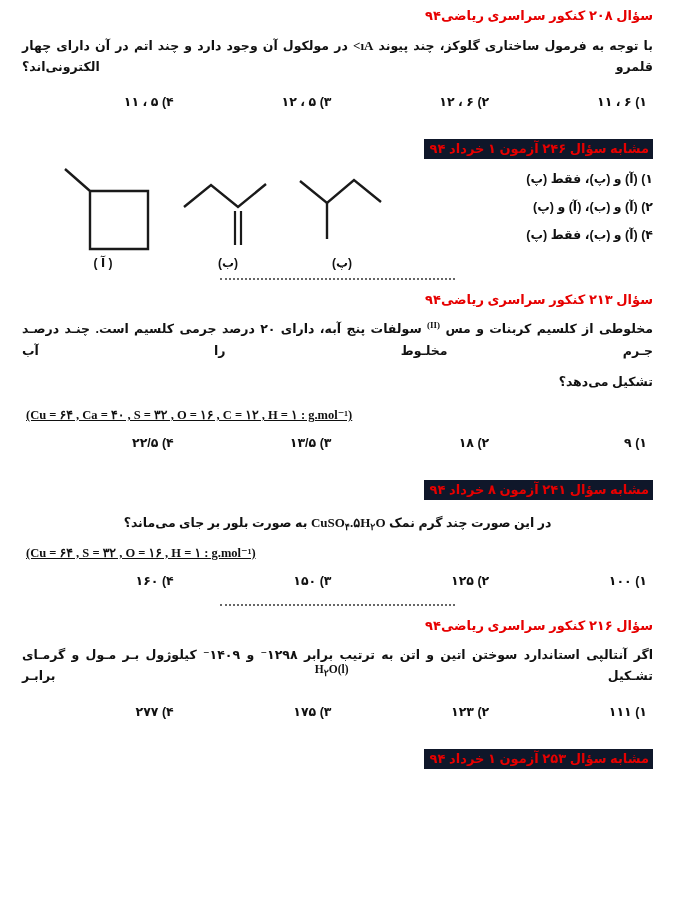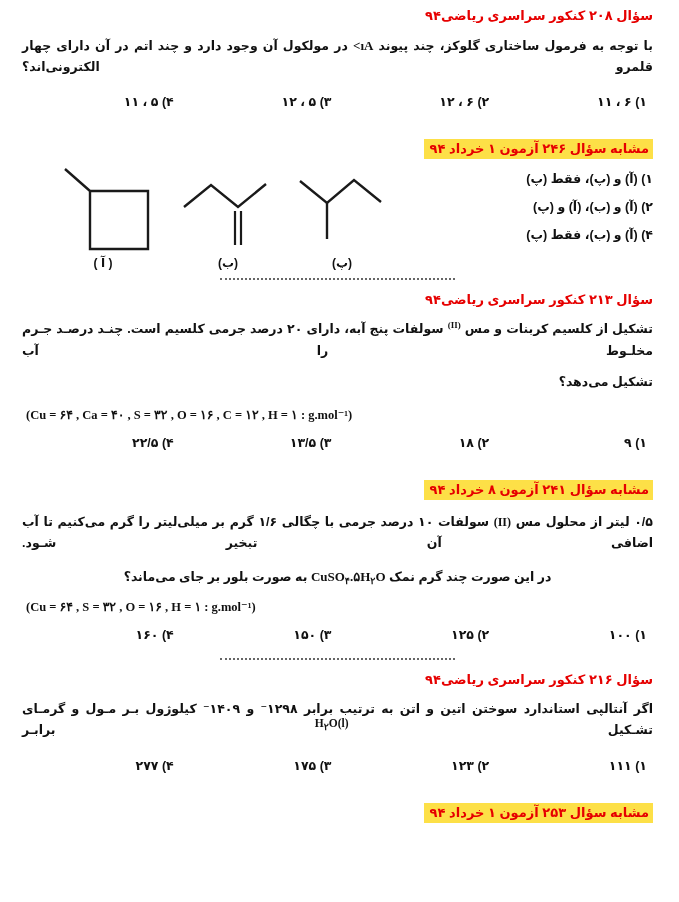--- a/index.html
+++ b/index.html
@@ -10,39 +10,39 @@
     color:#111111;
   }
   .page { width:679px; height:902px; padding:8px 26px 16px 22px; }
 
   .head-red {
     direction:rtl; text-align:right; color:#e60000;
     font-weight:bold; font-size:13px;
   }
   .head-yellow-wrap { direction:rtl; text-align:right; }
   .head-yellow {
-    display:inline-block; background:#fde047; color:#e60000;
+    display:inline-block; background:#0f172a; color:#e60000;
     font-weight:bold; font-size:13px; padding:2px 4px 3px 6px;
   }
   .qline {
     direction:rtl; font-size:12.5px; font-weight:bold; line-height:21px;
     text-align:justify; text-align-last:justify; -moz-text-align-last:justify;
   }
   .qline.short { text-align:right; text-align-last:right; }
   .qline.center { text-align:center; text-align-last:center; }
 
   .ltr { direction:ltr; unicode-bidi:isolate; font-family:"Liberation Serif","DejaVu Serif",serif; }
   .chem { font-size:13px; font-weight:bold; }
   .csub { font-size:9.5px; position:relative; top:3px; }
   .oxsup { font-size:9px; position:relative; top:-5px; font-weight:bold; }
   .raised { position:relative; top:-7px; font-size:11.5px; }
 
   .masses {
     direction:ltr; text-align:left; font-family:"Liberation Serif","DejaVu Serif",serif;
-    font-weight:bold; font-size:12.5px; padding-left:4px;
+    font-weight:bold; font-size:12.5px; padding-left:4px;text-decoration:underline;
   }
 
   .opts {
     direction:rtl; display:grid; grid-template-columns:repeat(4,1fr);
     font-size:12.5px; font-weight:bold;
   }
   .opts > div { text-align:right; padding-right:6px; }
 
   .opts-col { direction:rtl; text-align:right; font-size:12.5px; font-weight:bold; line-height:28px; width:215px; }
 
@@ -107,40 +107,35 @@
       <div>۱) (آ) و (پ)، فقط (پ)</div>
       <div>۲) (آ) و (ب)، (آ) و (پ)</div>
       <div>۴) (آ) و (ب)، فقط (پ)</div>
     </div>
   </div>
 
   <div class="dots mt8"></div>
 
   <div class="head-red mt12">سؤال ۲۱۳ کنکور سراسری ریاضی۹۴</div>
   <div class="qline mt12">
-    <span>تشکیل از کلسیم کربنات و مس</span>
+    <span>مخلوطی از کلسیم کربنات و مس</span>
     <span class="ltr oxsup">(II)</span>
     <span>سولفات پنج آبه، دارای ۲۰ درصد جرمی کلسیم است. چنـد درصـد جـرم مخلـوط را آب</span>
   </div>
   <div class="qline short mt10">تشکیل می‌دهد؟</div>
   <div class="masses mt14">(Cu = ۶۴ , Ca = ۴۰ , S = ۳۲ , O = ۱۶ , C = ۱۲ , H = ۱ : g.mol⁻¹)</div>
   <div class="opts mt12">
     <div>۱) ۹</div>
     <div>۲) ۱۸</div>
     <div>۳) ۱۳/۵</div>
     <div>۴) ۲۲/۵</div>
   </div>
 
   <div class="head-yellow-wrap mt30">
     <span class="head-yellow">مشابه سؤال ۲۴۱ آزمون ۸ خرداد ۹۴</span>
-  </div>
-  <div class="qline mt12">
-    <span>۰/۵ لیتر از محلول مس</span>
-    <span class="ltr chem" style="font-size:12px">(II)</span>
-    <span>سولفات ۱۰ درصد جرمی با چگالی ۱/۶ گرم بر میلی‌لیتر را گرم می‌کنیم تا آب اضافی آن تبخیر شـود.</span>
   </div>
   <div class="qline center mt12">
     <span>در این صورت چند گرم نمک</span>
     <span class="ltr chem"><span>CuSO</span><span class="csub">۴</span><span>.۵H</span><span class="csub">۲</span><span>O</span></span>
     <span>به صورت بلور بر جای می‌ماند؟</span>
   </div>
   <div class="masses mt10">(Cu = ۶۴ , S = ۳۲ , O = ۱۶ , H = ۱ : g.mol⁻¹)</div>
   <div class="opts mt12">
     <div>۱) ۱۰۰</div>
     <div>۲) ۱۲۵</div>

